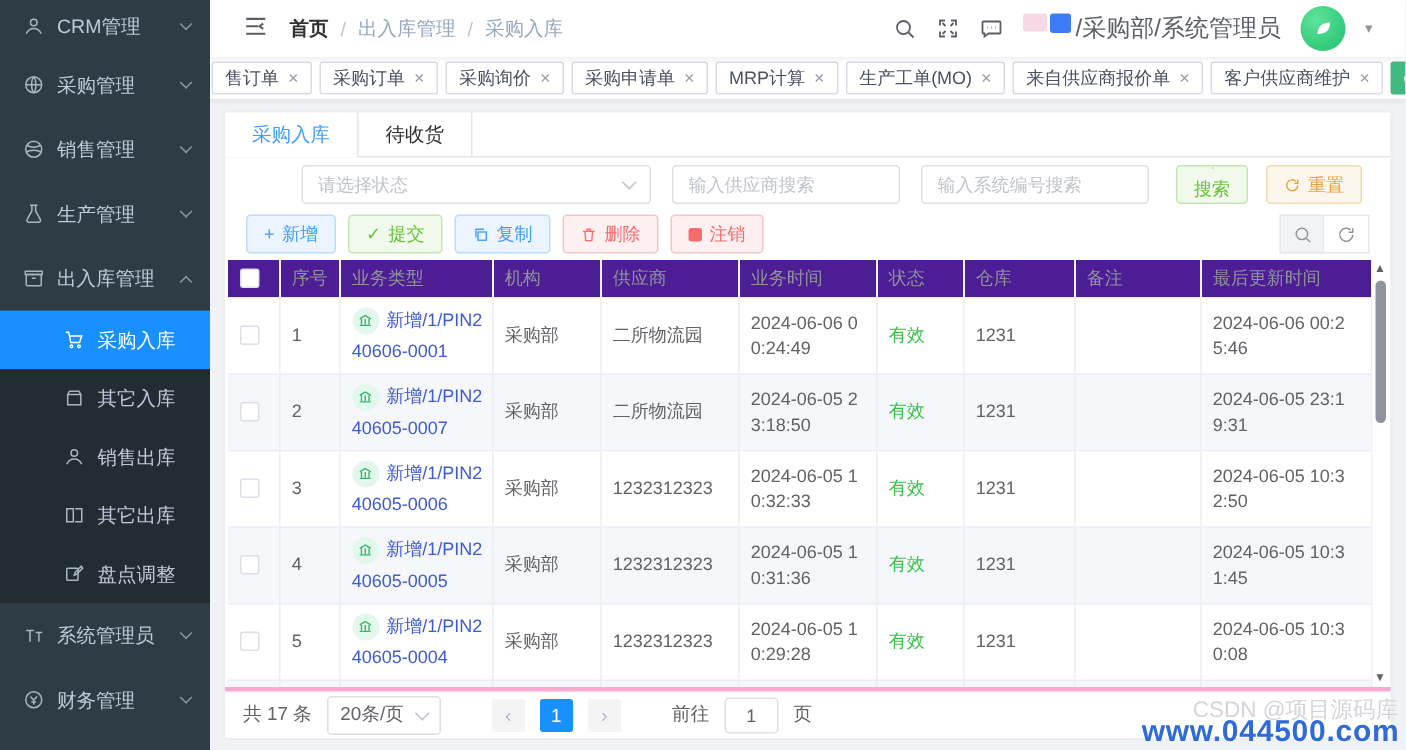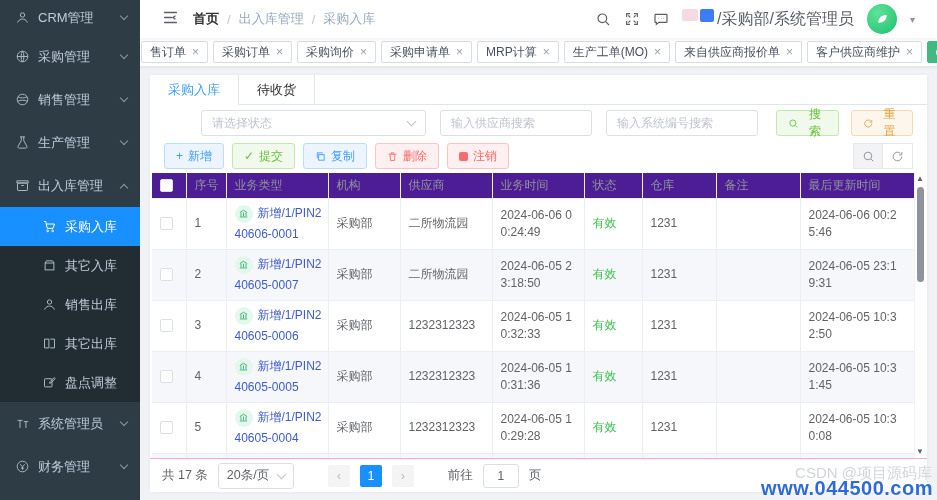--- a/index.html
+++ b/index.html
@@ -58,21 +58,21 @@
   .ctab.active::after{content:"";position:absolute;left:0;right:0;bottom:-1px;height:1px;background:#fff;}
 
   .filters{display:flex;align-items:center;padding:5px 14px 3px;flex:none;}
   .sel{width:233px;height:26px;border:1px solid #dcdfe6;border-radius:3px;display:flex;align-items:center;
     padding:0 10px;color:#c0c4cc;font-size:12px;background:#fff;cursor:pointer;margin-left:37px;}
   .chev2{width:7px;height:7px;border-right:1.4px solid #c0c4cc;border-bottom:1.4px solid #c0c4cc;transform:rotate(45deg);margin-left:auto;margin-top:-3px;}
   .inp{width:152px;height:26px;border:1px solid #dcdfe6;border-radius:3px;padding:0 10px;font-size:12px;color:#606266;margin-left:14px;outline:none;}
   .inp::placeholder{color:#c0c4cc;}
   .btn{height:26px;border-radius:3px;font-size:12px;display:inline-flex;align-items:center;gap:5px;padding:0 11px;border:1px solid;cursor:pointer;background:#fff;}
   .btn svg{width:11px;height:11px;fill:none;stroke-width:2;}
-  .btn-search{background:#f0f9eb;border-color:#c2e7b0;color:#67c23a;margin-left:18px;}
+  .btn-search{background:#f0f9eb;border-color:#c2e7b0;color:#67c23a;margin-left:18px;flex-direction:column;}
   .btn-search svg{stroke:#67c23a;}
   .btn-reset{background:#fdf6ec;border-color:#f5dab1;color:#e6a23c;margin-left:12px;}
   .btn-reset svg{stroke:#e6a23c;}
 
   .toolbar{display:flex;align-items:center;gap:8px;padding:4px 14px 4px;flex:none;}
   .btn-add,.btn-copy{background:#ecf5ff;border-color:#b9dcff;color:#409eff;}
   .btn-add svg,.btn-copy svg{stroke:#409eff;}
   .btn-submit{background:#f0f9eb;border-color:#c2e7b0;color:#67c23a;}
   .btn-del,.btn-cancel{background:#fef0f0;border-color:#fbc4c4;color:#f56c6c;text-align:center;}
   .btn-del svg{stroke:#f56c6c;}
@@ -97,21 +97,21 @@
   .ticon{width:18px;height:18px;border-radius:50%;background:#e4f7ec;display:inline-flex;align-items:center;justify-content:center;flex:none;}
   .ticon svg{width:11px;height:11px;stroke:#35b46f;stroke-width:2;fill:none;}
   .status{color:#3bc24d;font-family:Liberation Mono, monospace;}
 
   .vscroll{position:absolute;right:0;top:0;bottom:0;width:11px;display:flex;flex-direction:column;align-items:center;background:#fff;border-left:1px solid #f2f2f2;}
   .vs-arrow{font-size:8px;color:#606266;line-height:12px;cursor:pointer;}
   .vs-thumb{width:7px;height:95px;background:#8f949c;border-radius:4px;margin-top:2px;cursor:pointer;}
   .vs-sp{flex:1;}
 
   
-  .pagination{flex:none;height:34px;display:flex;align-items:center;gap:10px;padding:0 12px;font-size:12.5px;color:#606266;border-top:1px solid #f9a8d4;}
+  .pagination{flex:none;height:34px;display:flex;align-items:center;gap:10px;padding:0 12px;font-size:12.5px;color:#606266;border-top:3px solid #f9a8d4;}
   .psize{width:76px;height:26px;border:1px solid #dcdfe6;border-radius:3px;display:flex;align-items:center;padding:0 8px;color:#606266;cursor:pointer;}
   .pbtn{width:22px;height:22px;border-radius:2px;background:#f4f4f5;color:#b4bccc;display:flex;align-items:center;justify-content:center;font-size:13px;cursor:pointer;}
   .pcur{width:22px;height:22px;border-radius:2px;background:#1890ff;color:#fff;display:flex;align-items:center;justify-content:center;cursor:pointer;}
   .pgap{width:14px;}
   .goto-inp{width:36px;height:24px;border:1px solid #dcdfe6;border-radius:3px;text-align:center;font-size:12px;color:#606266;outline:none;}
 
   
   .wm1{position:absolute;right:5px;bottom:17px;color:#d2d5d9;font-size:15px;z-index:9;pointer-events:none;}
   .wm2{position:absolute;right:4px;bottom:0;color:#2f6bd8;font-size:20px;font-weight:bold;z-index:10;
     letter-spacing:.5px;text-shadow:0 0 2px #fff;pointer-events:none;}

